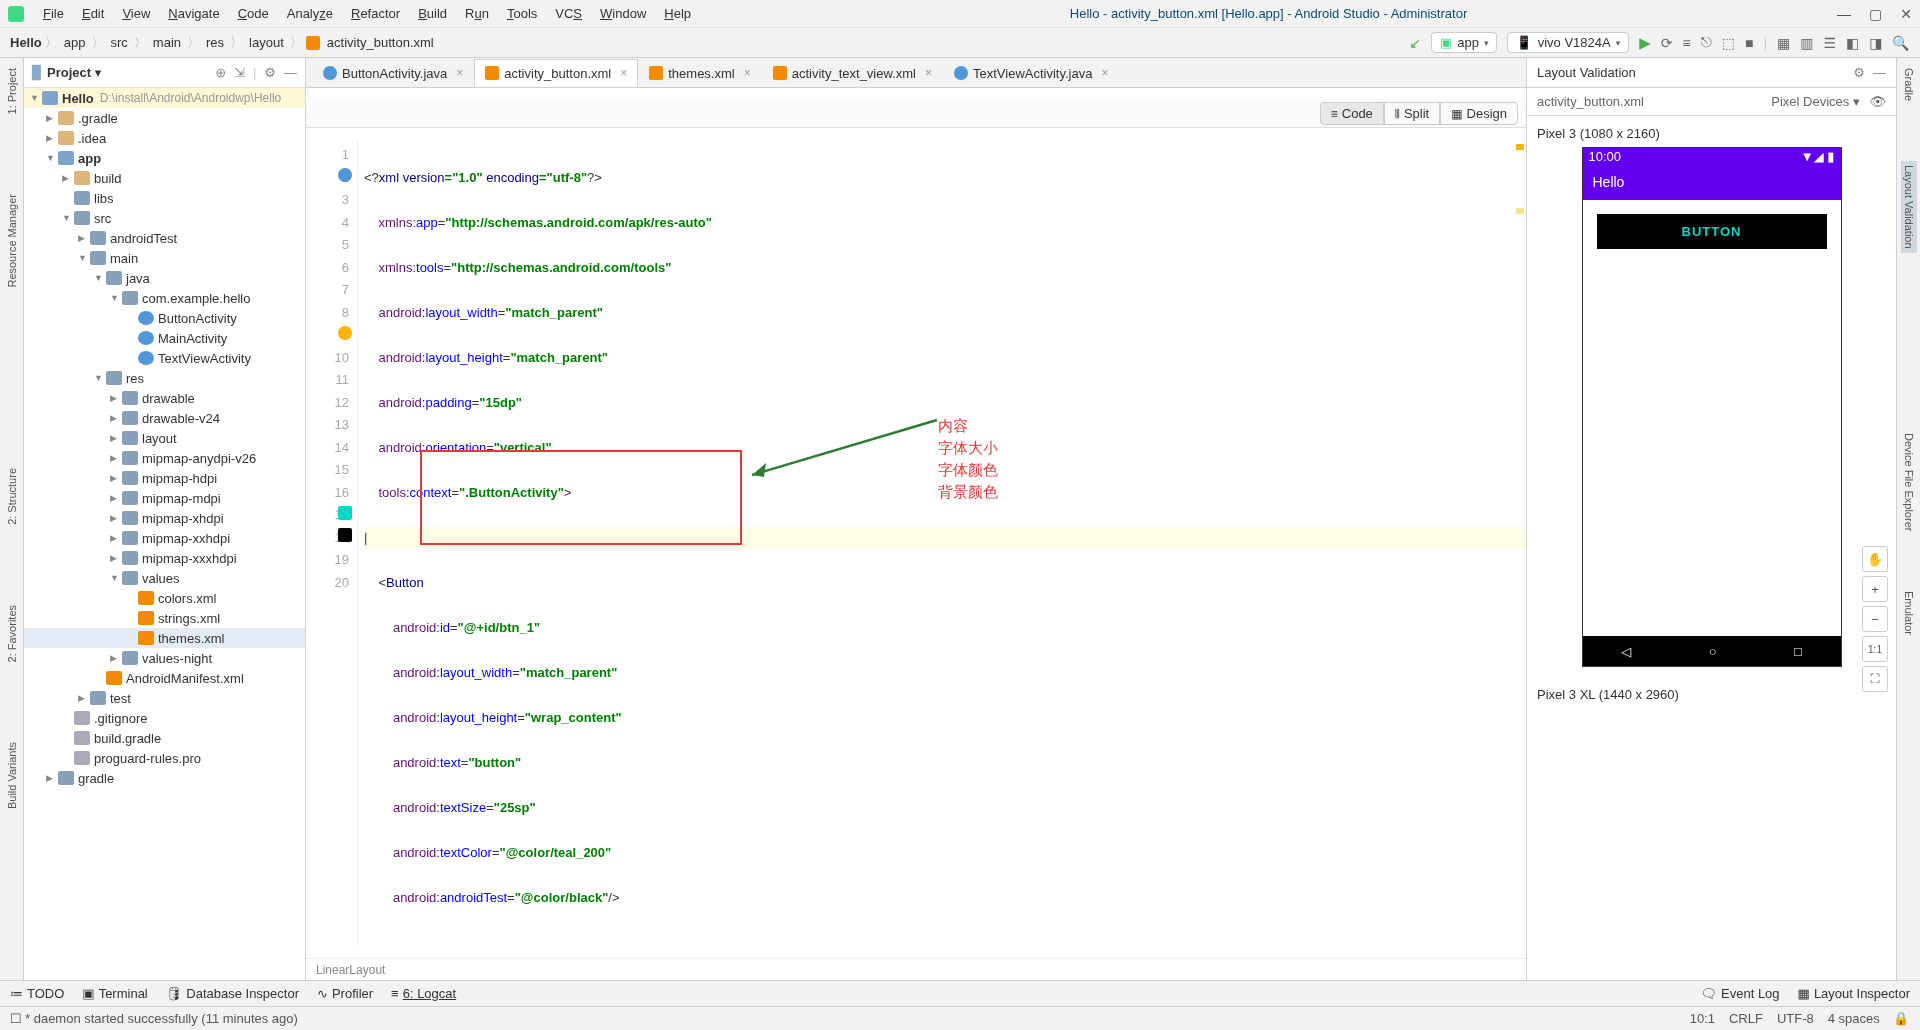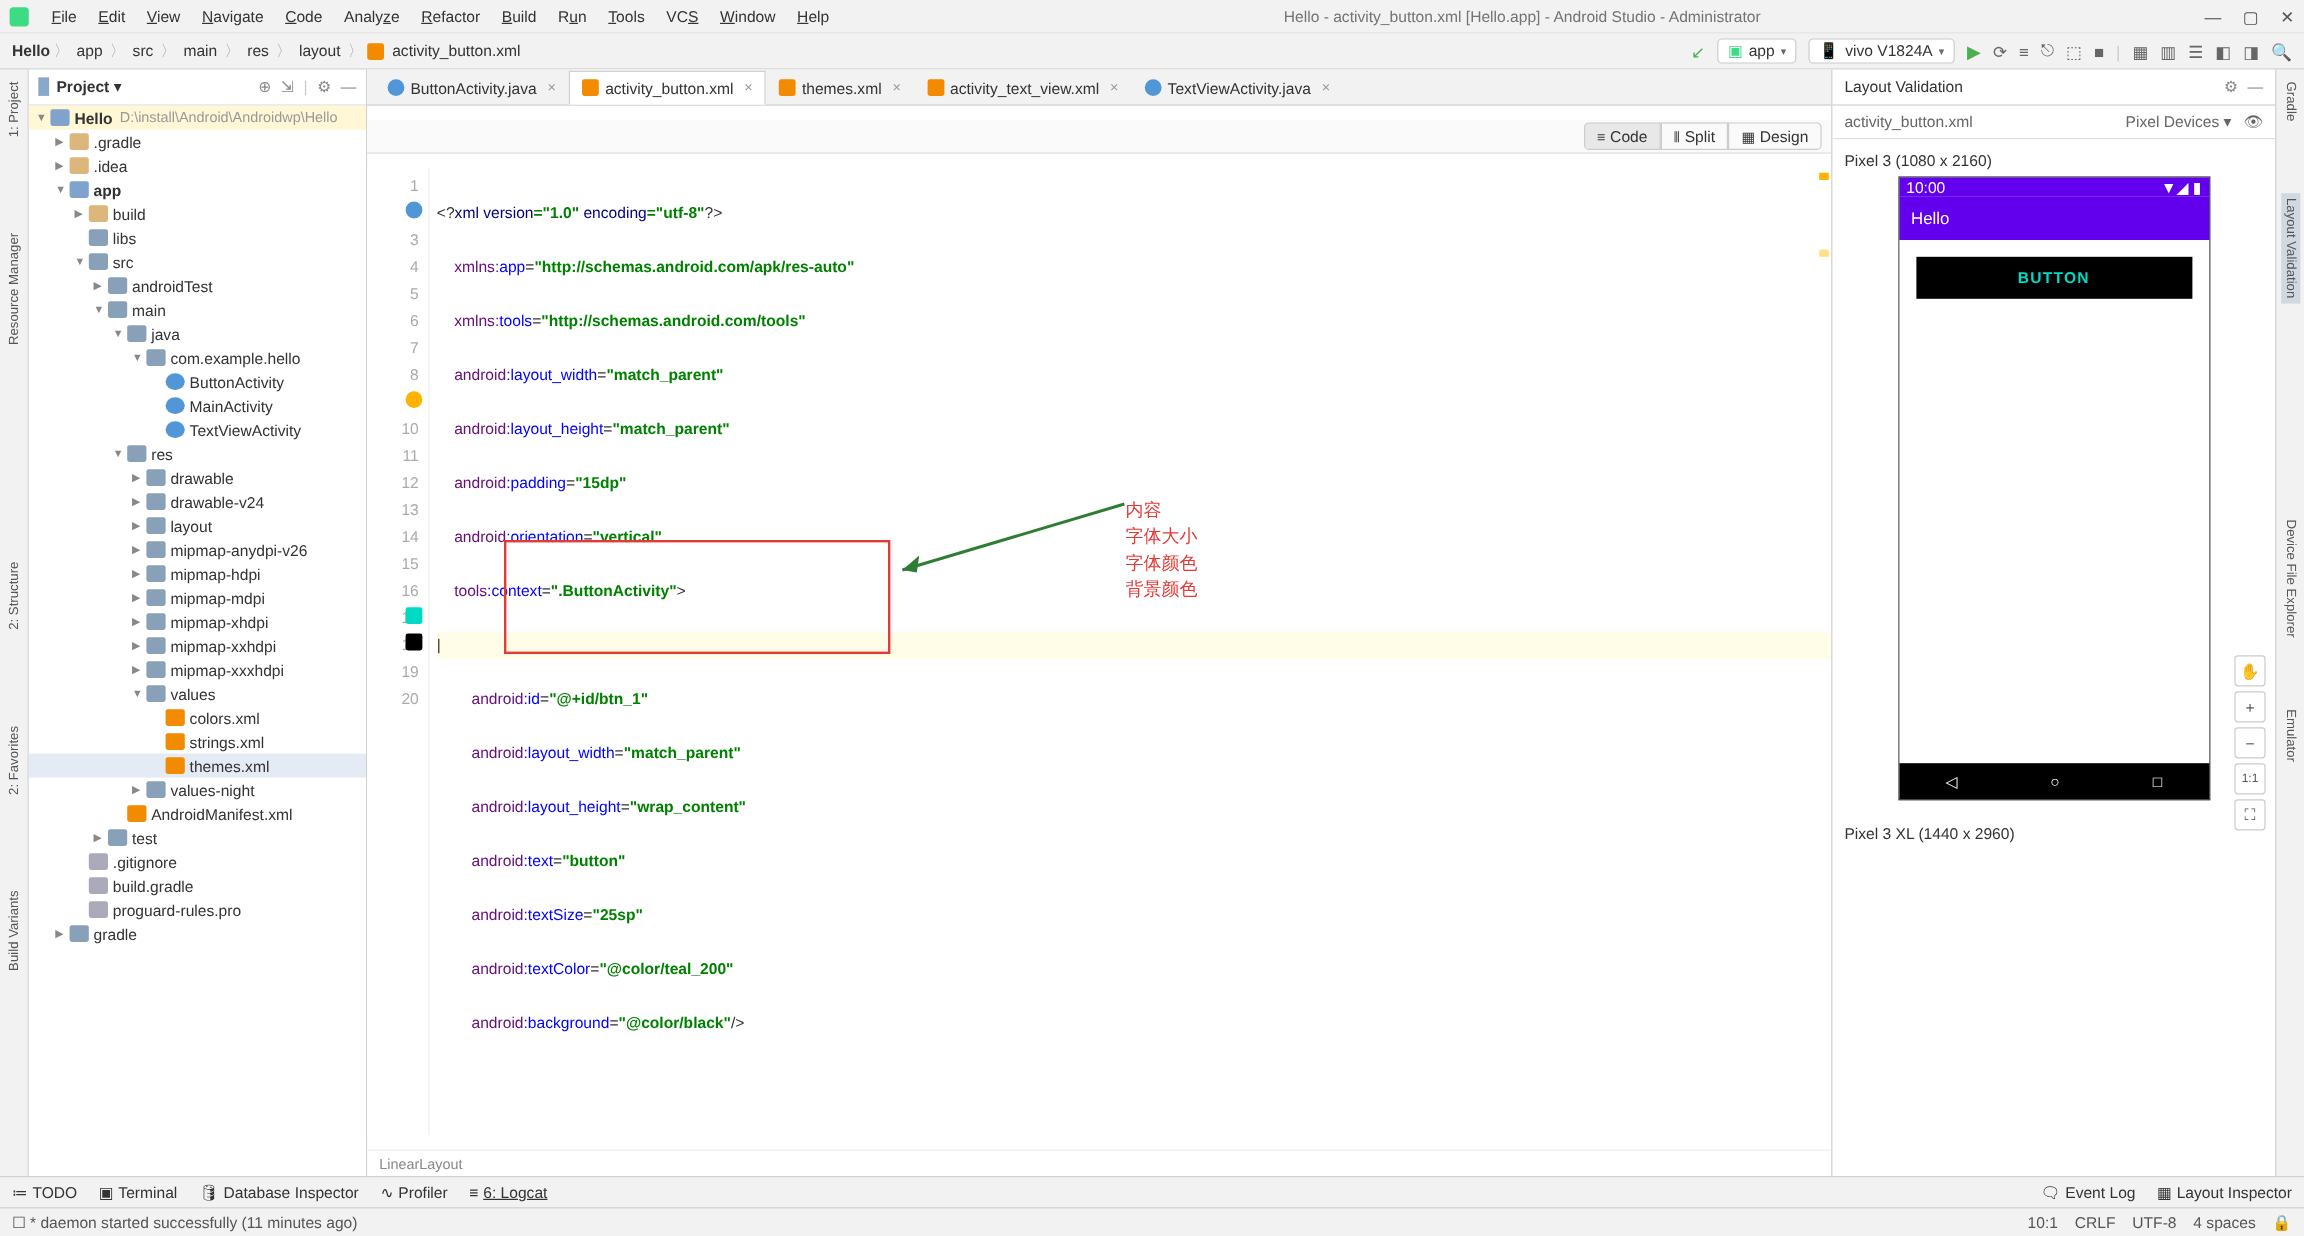--- a/index.html
+++ b/index.html
@@ -1,21 +1,21 @@
 <!DOCTYPE html>
 <html><head>
 <meta charset="utf-8">
 <style>
 *{box-sizing:border-box;margin:0;padding:0;font-family:"Segoe UI",Arial,sans-serif;font-size:13px;}
 body{background:#f2f2f2;color:#333;overflow:hidden;width:1920px;height:1030px;position:relative;}
 .menubar{height:28px;background:#f2f2f2;display:flex;align-items:center;padding:0 8px;border-bottom:1px solid #e0e0e0;}
 .menubar .logo{width:16px;height:16px;background:#3ddb84;border-radius:3px;margin-right:10px;position:relative;}
 .menubar .menu-item{padding:0 9px;cursor:pointer;}
 .menubar .menu-item u{text-decoration:underline;}
-.menubar .title{flex:1;text-align:center;color:#737373;}
+.menubar .title{flex:1;text-align:center;color:#0c4a6e;}
 .menubar .winbtns{display:flex;gap:18px;color:#555;}
 .menubar .winbtns span{cursor:pointer;font-size:14px;}
 .crumb-row{height:30px;background:#f2f2f2;display:flex;align-items:center;padding:0 10px;border-bottom:1px solid #d0d0d0;}
 .crumb-row .crumb{display:flex;align-items:center;}
 .crumb-row .crumb span{padding:0 3px;}
 .crumb-row .sep{color:#aaa;padding:0 2px;}
 .crumb-row .icon-xml{width:14px;height:14px;background:#f28b00;margin-right:4px;border-radius:2px;display:inline-block;}
 .toolbar-right{margin-left:auto;display:flex;align-items:center;gap:10px;}
 .toolbar-right .dev{border:1px solid #ccc;border-radius:4px;padding:2px 8px;display:flex;align-items:center;gap:5px;background:#fff;}
 .toolbar-right .tri{font-size:9px;color:#666;}
@@ -431,27 +431,28 @@
       <div class="code">
 <div class="ln"><span class="t-punc">&lt;?</span><span class="t-tag">xml version</span><span class="t-val">="1.0" </span><span class="t-tag">encoding</span><span class="t-val">="utf-8"</span><span class="t-punc">?&gt;</span></div>
 <div class="ln">    <span class="t-ns">xmlns:</span><span class="t-attr">app</span><span class="t-punc">=</span><span class="t-val">"http://schemas.android.com/apk/res-auto"</span></div>
 <div class="ln">    <span class="t-ns">xmlns:</span><span class="t-attr">tools</span><span class="t-punc">=</span><span class="t-val">"http://schemas.android.com/tools"</span></div>
 <div class="ln">    <span class="t-ns">android</span><span class="t-attr">:layout_width</span><span class="t-punc">=</span><span class="t-val">"match_parent"</span></div>
 <div class="ln">    <span class="t-ns">android</span><span class="t-attr">:layout_height</span><span class="t-punc">=</span><span class="t-val">"match_parent"</span></div>
 <div class="ln">    <span class="t-ns">android</span><span class="t-attr">:padding</span><span class="t-punc">=</span><span class="t-val">"15dp"</span></div>
 <div class="ln">    <span class="t-ns">android</span><span class="t-attr">:orientation</span><span class="t-punc">=</span><span class="t-val">"vertical"</span></div>
 <div class="ln">    <span class="t-ns">tools</span><span class="t-attr">:context</span><span class="t-punc">=</span><span class="t-val">".ButtonActivity"</span><span class="t-punc">&gt;</span></div>
 <div class="ln t-cursor">|</div>
+<div class="ln">    <span class="t-punc">&lt;</span><span class="t-tag">Button</span></div>
 <div class="ln">        <span class="t-ns">android</span><span class="t-attr">:id</span><span class="t-punc">=</span><span class="t-val">"@+id/btn_1"</span></div>
 <div class="ln">        <span class="t-ns">android</span><span class="t-attr">:layout_width</span><span class="t-punc">=</span><span class="t-val">"match_parent"</span></div>
 <div class="ln">        <span class="t-ns">android</span><span class="t-attr">:layout_height</span><span class="t-punc">=</span><span class="t-val">"wrap_content"</span></div>
 <div class="ln">        <span class="t-ns">android</span><span class="t-attr">:text</span><span class="t-punc">=</span><span class="t-val">"button"</span></div>
 <div class="ln">        <span class="t-ns">android</span><span class="t-attr">:textSize</span><span class="t-punc">=</span><span class="t-val">"25sp"</span></div>
 <div class="ln">        <span class="t-ns">android</span><span class="t-attr">:textColor</span><span class="t-punc">=</span><span class="t-val">"@color/teal_200"</span></div>
-<div class="ln">        <span class="t-ns">android</span><span class="t-attr">:background</span><span class="t-punc">=</span><span class="t-val">"@color/black"</span><span class="t-punc">/&gt;</span></div>
+<div class="ln">        <span class="t-ns">android</span><span class="t-attr">:androidTest</span><span class="t-punc">=</span><span class="t-val">"@color/black"</span><span class="t-punc">/&gt;</span></div>
 <div class="ln"></div>
 
 
         <div class="redbox" style="left:62px;top:310px;width:322px;height:95px"></div>
         <svg style="position:absolute;left:384px;top:275px;width:200px;height:70px">
             <line x1="195" y1="5" x2="10" y2="60" stroke="#2e7d32" stroke-width="2.5"></line>
             <polygon points="10,60 24,48 22,62" fill="#2e7d32"></polygon>
           </svg>
         <div class="anno" style="left:580px;top:275px">内容</div>
         <div class="anno" style="left:580px;top:297px">字体大小</div>

